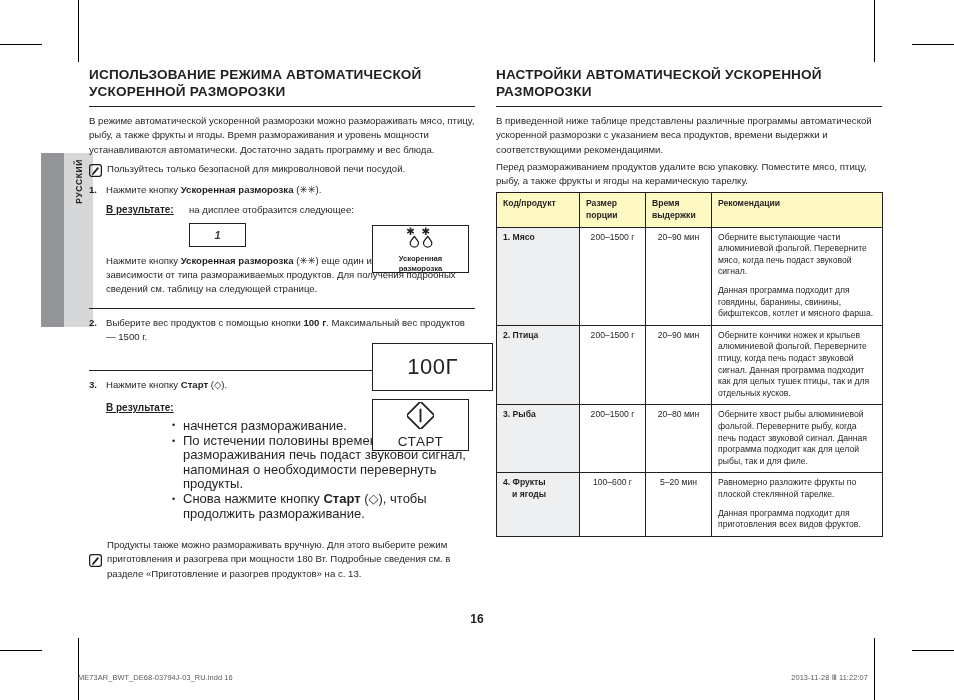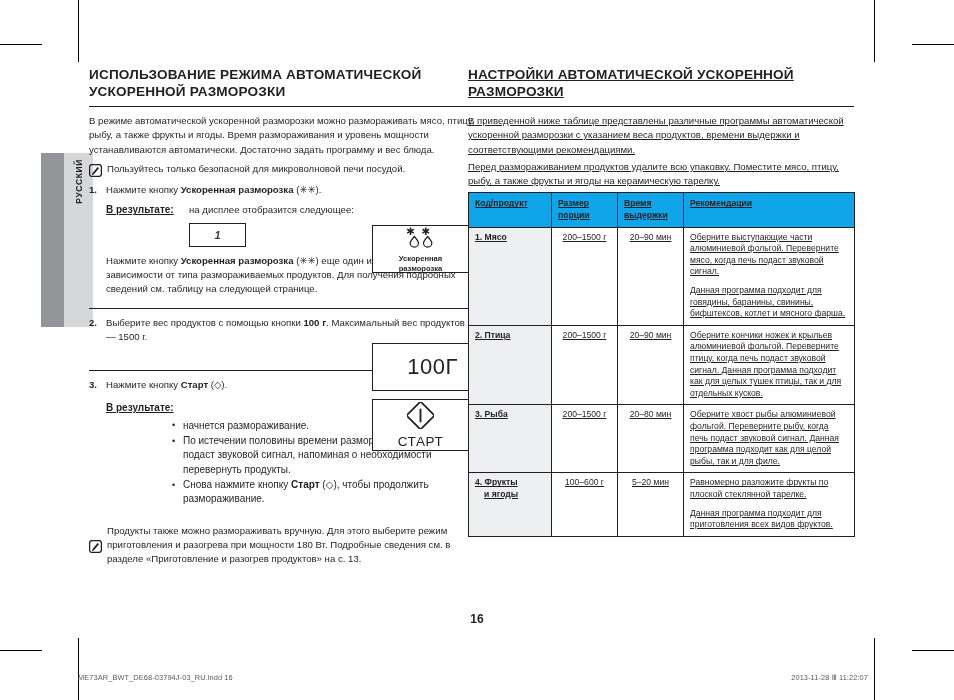--- a/index.html
+++ b/index.html
@@ -68,21 +68,21 @@
     color: #231f20;
   }
 
   
   .col {
     position: absolute;
     top: 66px;
     width: 386px;
   }
   #col-left  { left: 89px; }
-  #col-right { left: 468px; text-decoration: underline; }
+  #col-right { left: 496px; }
 
   h1.section-title {
     font-size: 13.6px;
     font-weight: bold;
     line-height: 17px;
     margin: 0 0 6px 0;
     letter-spacing: 0.15px;
     text-transform: uppercase;
   }
   .rule {
@@ -162,21 +162,21 @@
     font-weight: bold;
     color: #3b3b3b;
   }
 
   ul.bullets {
     list-style: none;
     margin: 4px 0 0 0;
     padding: 0 0 0 66px;
   }
   ul.bullets li {
-    font-size: 10px;
+    font-size: 13px;
     line-height: 14.3px;
     position: relative;
     padding-left: 11px;
     margin-bottom: 1px;
   }
   ul.bullets li::before {
     content: "\2022";
     position: absolute;
     left: 0;
     top: -0.5px;
@@ -230,21 +230,21 @@
     margin-top: 4px;
   }
   table.spec th, table.spec td {
     border: 1px solid #231f20;
     vertical-align: top;
     padding: 4px 5px 5px 6px;
     font-size: 8.6px;
     line-height: 11.6px;
   }
   table.spec thead th {
-    background: #0ea5e9;
+    background: #fef9c3;
     font-weight: bold;
     text-align: left;
     padding-top: 5px;
     padding-bottom: 5px;
   }
   table.spec td.code {
     background: #eeeff0;
     font-weight: bold;
   }
   table.spec td.code .indent { padding-left: 9px; display: block; }

